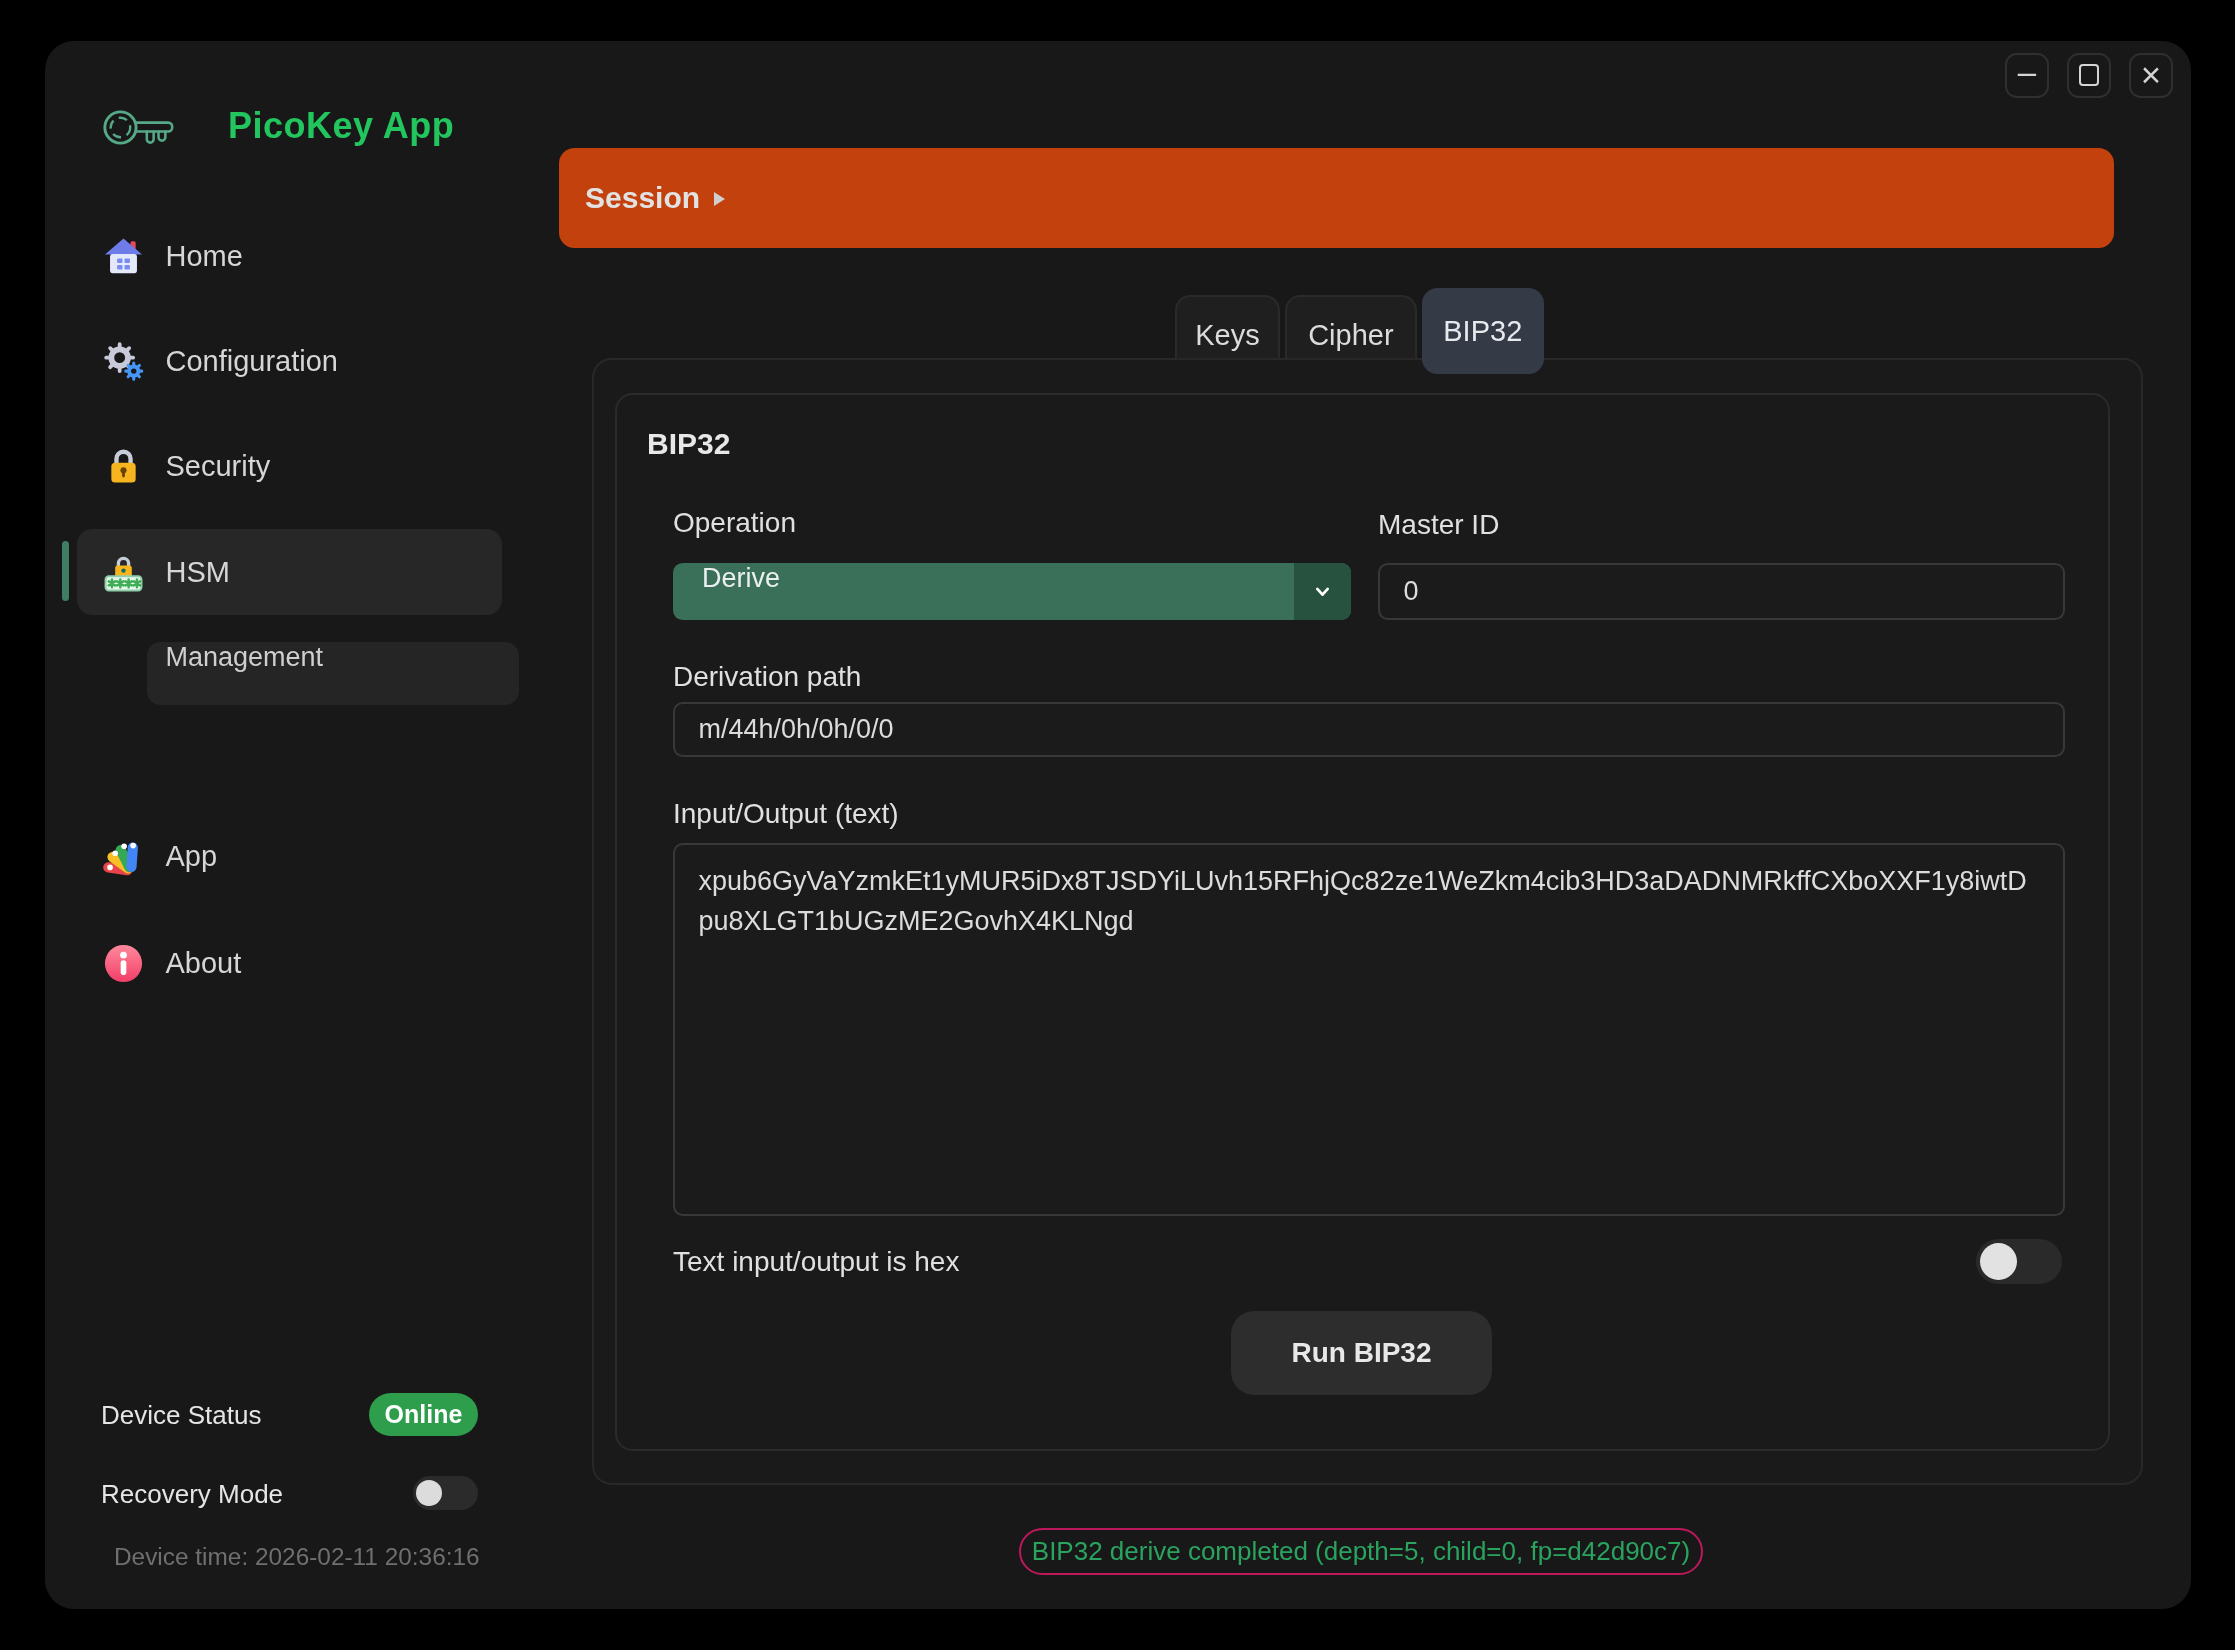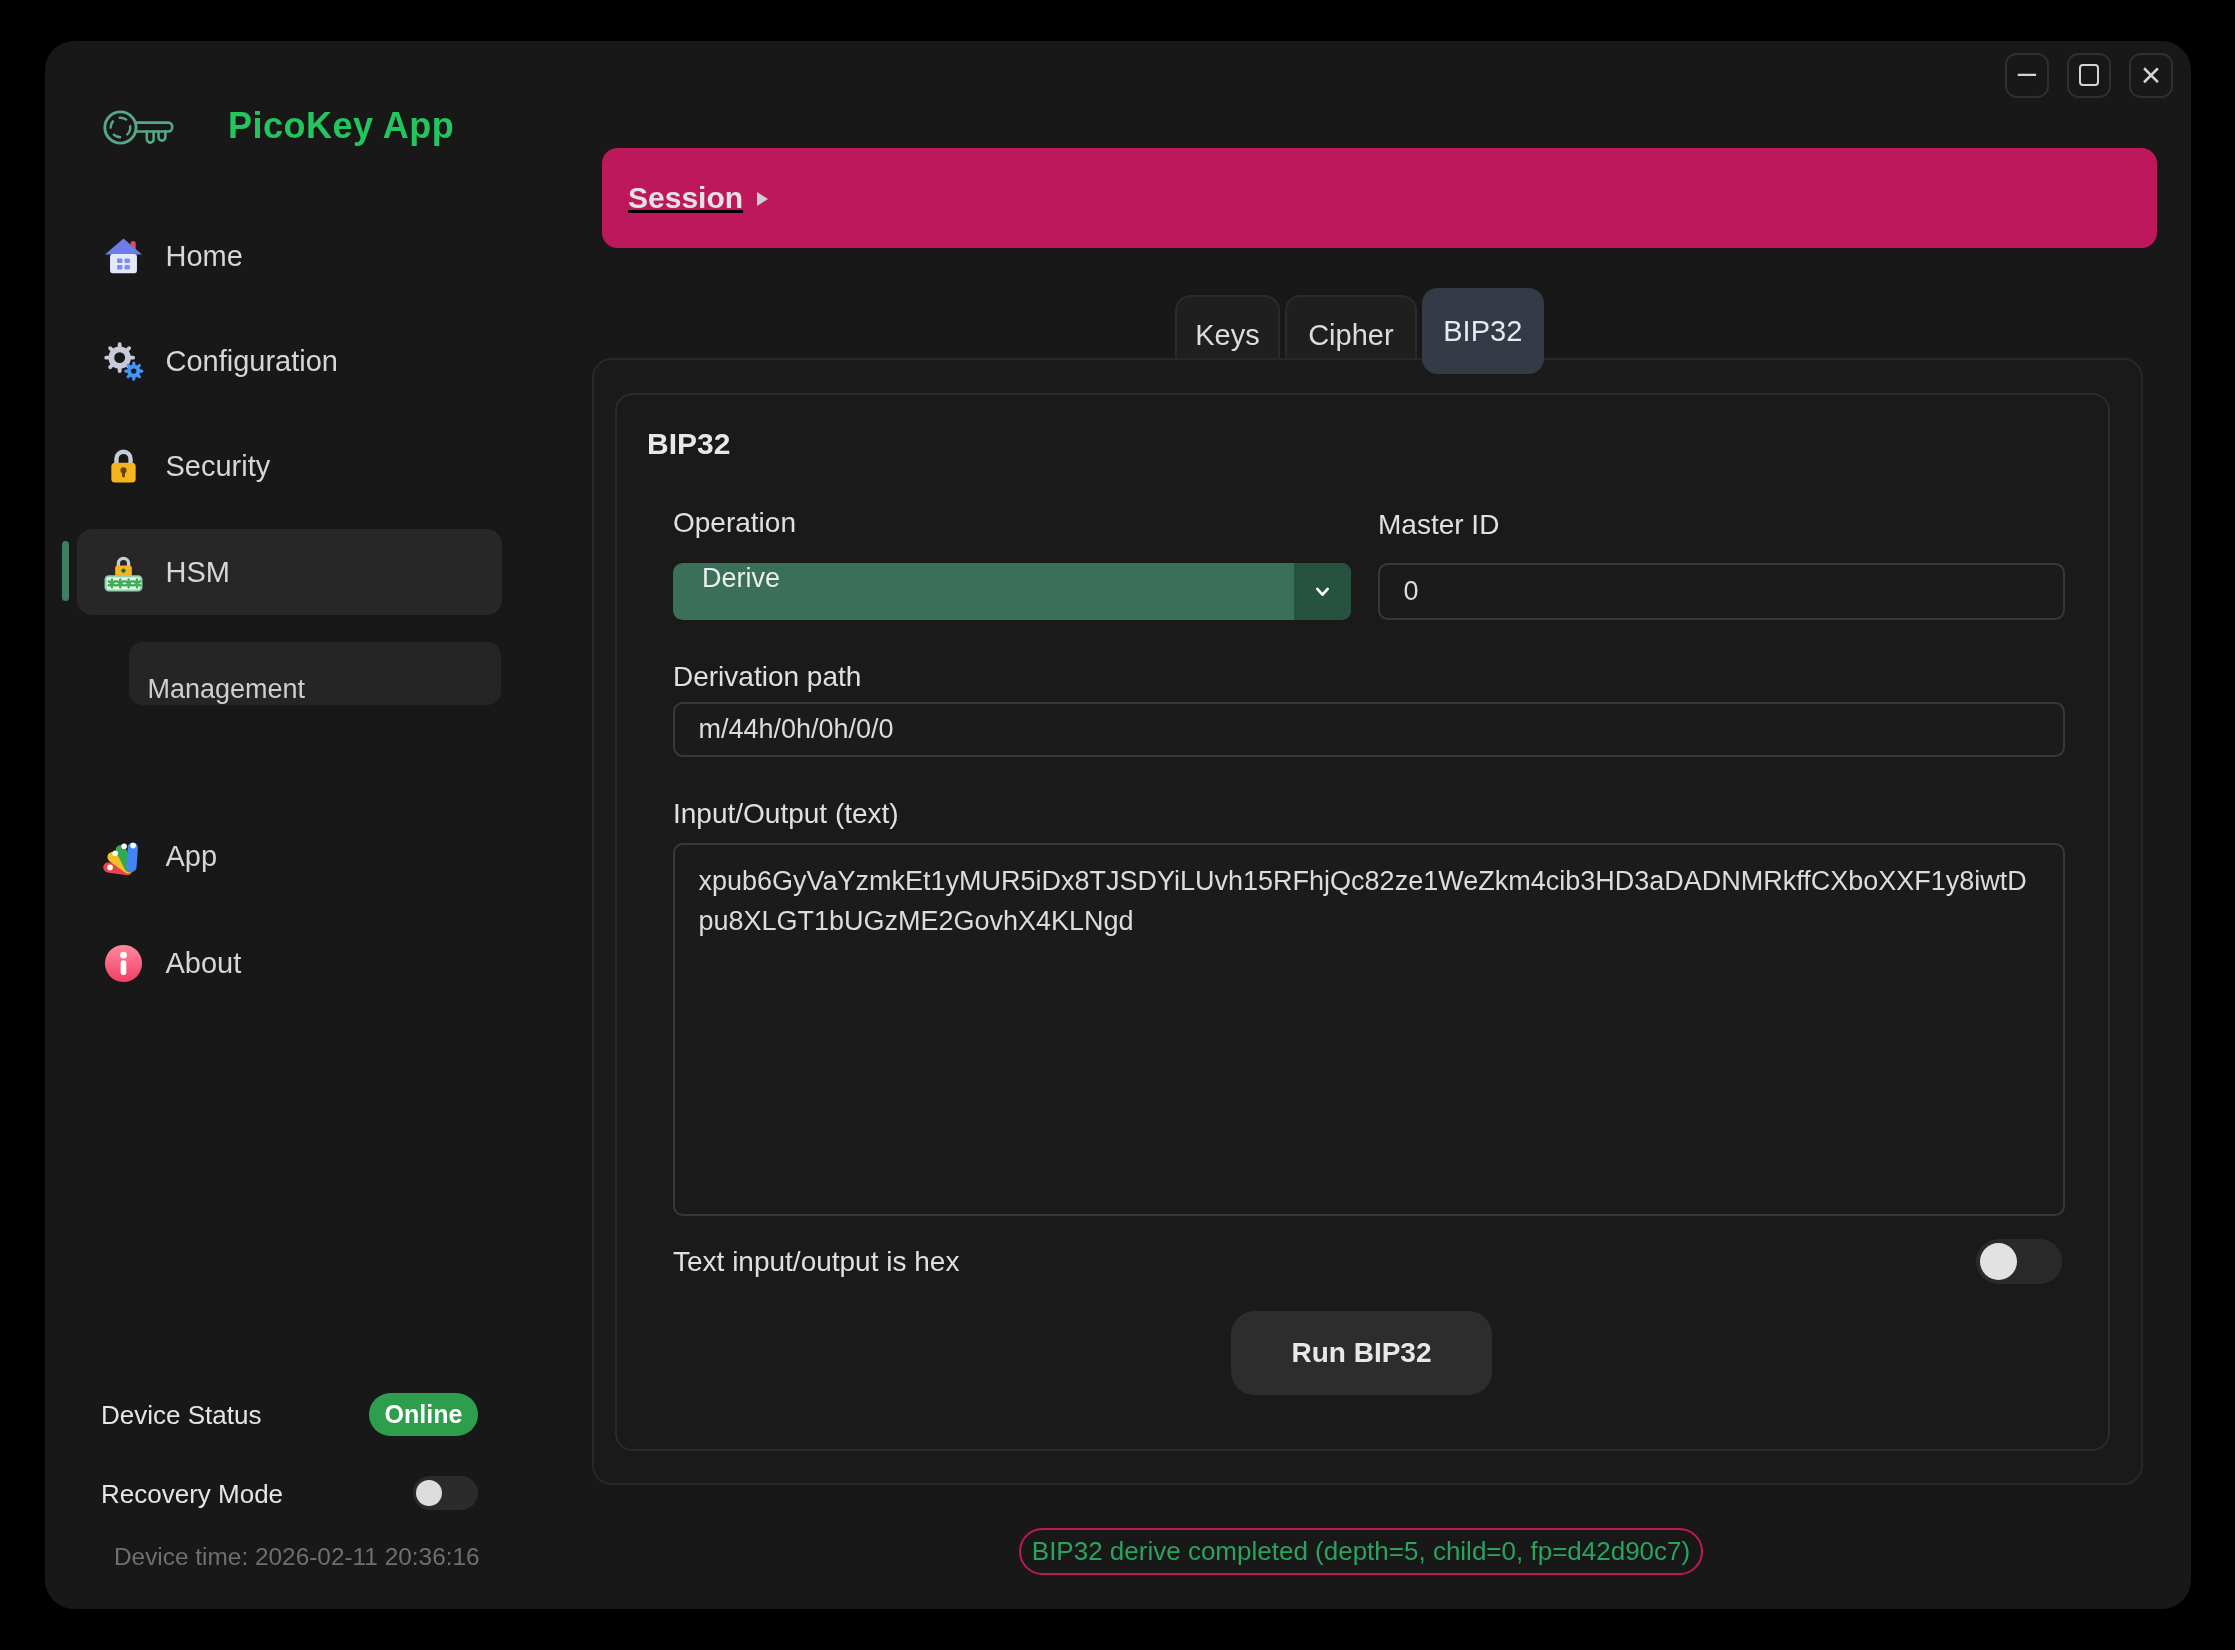--- a/index.html
+++ b/index.html
@@ -35,22 +35,22 @@
     display:flex; align-items:center; padding-left:26px; box-sizing:border-box;
     gap:21.5px; color:#d6d6d6; font-size:29px; cursor:default;
   }
   .nav-item .ic { width:41px; height:41px; flex:0 0 41px; }
   .nav-item.active { background:#272727; }
   .accent-bar {
     position:absolute; left:16.6px; top:500px; width:7.8px; height:60px;
     border-radius:3.9px; background:#3e7f63;
   }
   .sub-item {
-    position:absolute; left:84px; width:372px; height:63px; border-radius:13.7px;
-    display:flex; align-items:flex-end; padding-left:18.5px; box-sizing:border-box;
+    position:absolute; left:102px; width:372px; height:63px; border-radius:13.7px;
+    display:flex; align-items:flex-start; padding-left:18.5px; box-sizing:border-box;
     color:#cfcfcf; font-size:27px; cursor:default;
   }
   .sub-item.active { background:#252525; }
   
   .side-row-label { position:absolute; color:#e5e5e5; font-size:26px; }
   .badge-online {
     position:absolute; left:324px; top:1352px; width:109px; height:43px;
     background:#2e9e4d; border-radius:21.5px; color:#ffffff; font-size:25px;
     font-weight:bold; display:flex; align-items:center; justify-content:center;
   }
@@ -58,23 +58,23 @@
     position:absolute; left:368px; top:1435px; width:65px; height:34px;
     background:#2b2b2b; border-radius:17.6px;
   }
   .toggle-sm .knob {
     position:absolute; left:2.9px; top:3.9px; width:26px; height:26px;
     border-radius:50%; background:#dcdcdc;
   }
   .device-time { position:absolute; left:69px; top:1502px; color:#6f6f6f; font-size:24.4px; }
   
   .session-card {
-    position:absolute; left:557px; top:107px; width:1555px; height:100px;
-    background:#be185d; border-radius:15.6px; display:flex; align-items:center;
-    padding-left:26px; box-sizing:border-box; gap:13.7px;text-decoration:underline;
+    position:absolute; left:514px; top:107px; width:1555px; height:100px;
+    background:#c2410c; border-radius:15.6px; display:flex; align-items:center;
+    padding-left:26px; box-sizing:border-box; gap:13.7px;
   }
   .session-title { font-size:30px; font-weight:bold; color:#e2e2e2; }
   .caret-right {
     width:0; height:0; border-left:11.7px solid #cfcfcf;
     border-top:7.8px solid transparent; border-bottom:7.8px solid transparent;
     margin-top:2.9px;
   }
   .tabs { position:absolute; left:1130px; top:250px; display:flex; gap:4.9px; align-items:center; }
   .tab {
     box-sizing:border-box; height:78px; display:flex; align-items:center;

